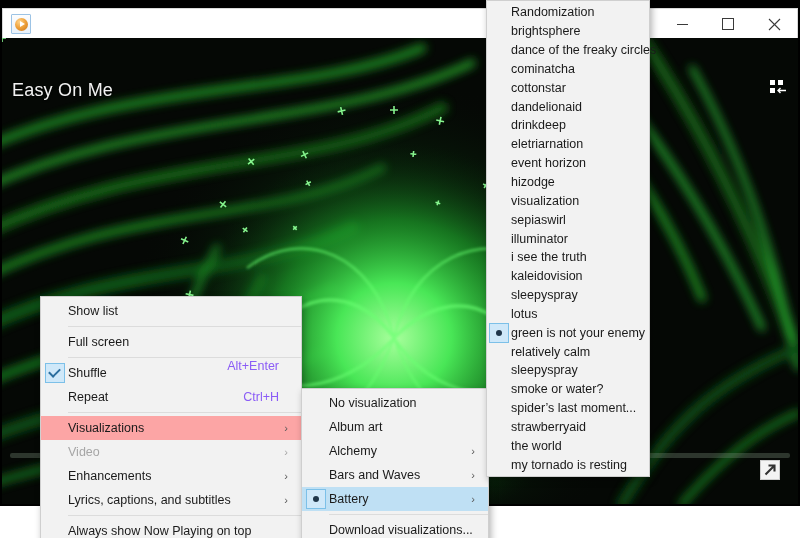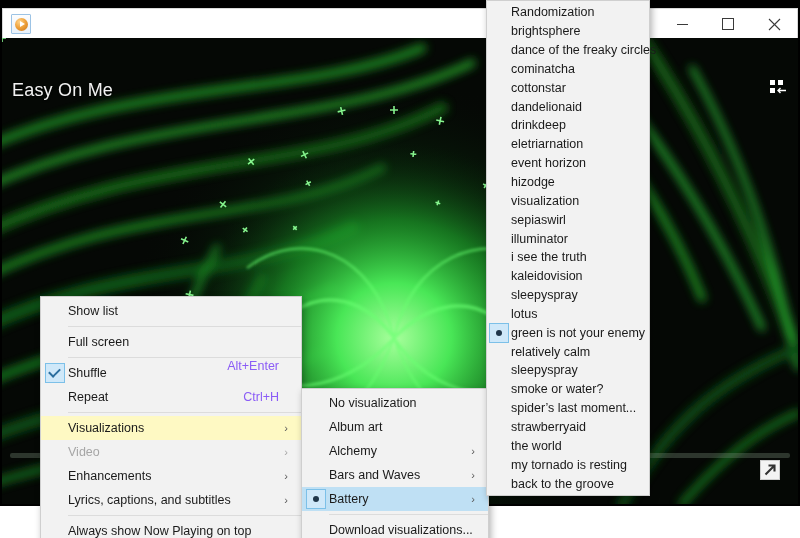--- a/index.html
+++ b/index.html
@@ -85,21 +85,21 @@
   .mi{
     position:relative;display:flex;align-items:center;
     height:24px;padding:0 8px 0 0;box-sizing:border-box;
     white-space:nowrap;
   }
   .mi .gutter{width:27px;flex:0 0 27px;display:flex;align-items:center;justify-content:center;}
   .mi .label{flex:1;}
   .mi .accel{color:#8b5cf6;padding-left:18px;margin-top:48px;}
   .mi .arrow{width:14px;text-align:center;color:#5a5a5a;font-size:11px;}
   .mi.disabled .label,.mi.disabled .arrow{color:#a6a6a6;}
-  .mi.sel{background:#fef9c3;}
+  .mi.sel{background:#fca5a5;}
   .mi.sel2{background:#bfe0f4;}
   .sep{height:1px;background:#dcdcdc;margin:3px 0 3px 27px;}
 
   .chkbox{
     width:20px;height:20px;background:#cfe8f9;border:1px solid #7cc0e8;
     display:flex;align-items:center;justify-content:center;box-sizing:border-box;
   }
   .chkbox .tick{
     width:9px;height:5px;border-left:2px solid #2a6d9e;border-bottom:2px solid #2a6d9e;
     transform:rotate(-45deg);margin-bottom:3px;
@@ -599,19 +599,14 @@
       <div class="mi">
         <span class="gutter"></span>
         <span class="label">the world</span>
         <span class="arrow"></span>
       </div>
       <div class="mi">
         <span class="gutter"></span>
         <span class="label">my tornado is resting</span>
         <span class="arrow"></span>
       </div>
-      <div class="mi">
-        <span class="gutter"></span>
-        <span class="label">back to the groove</span>
-        <span class="arrow"></span>
-      </div>
     </div>
 </div>
 
 </body></html>

